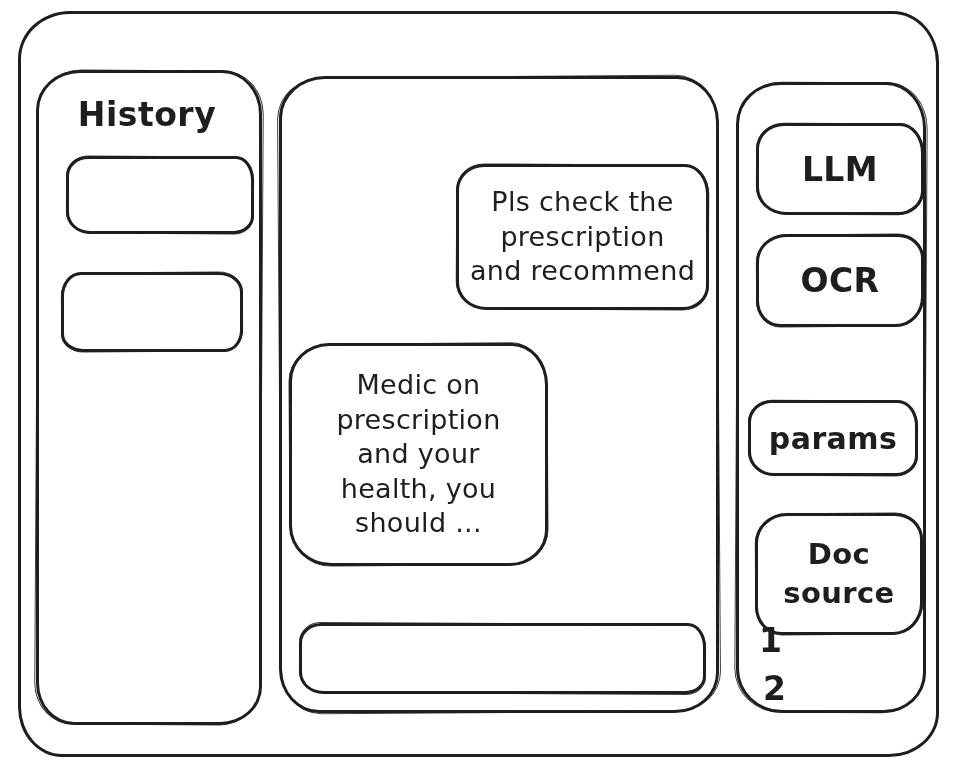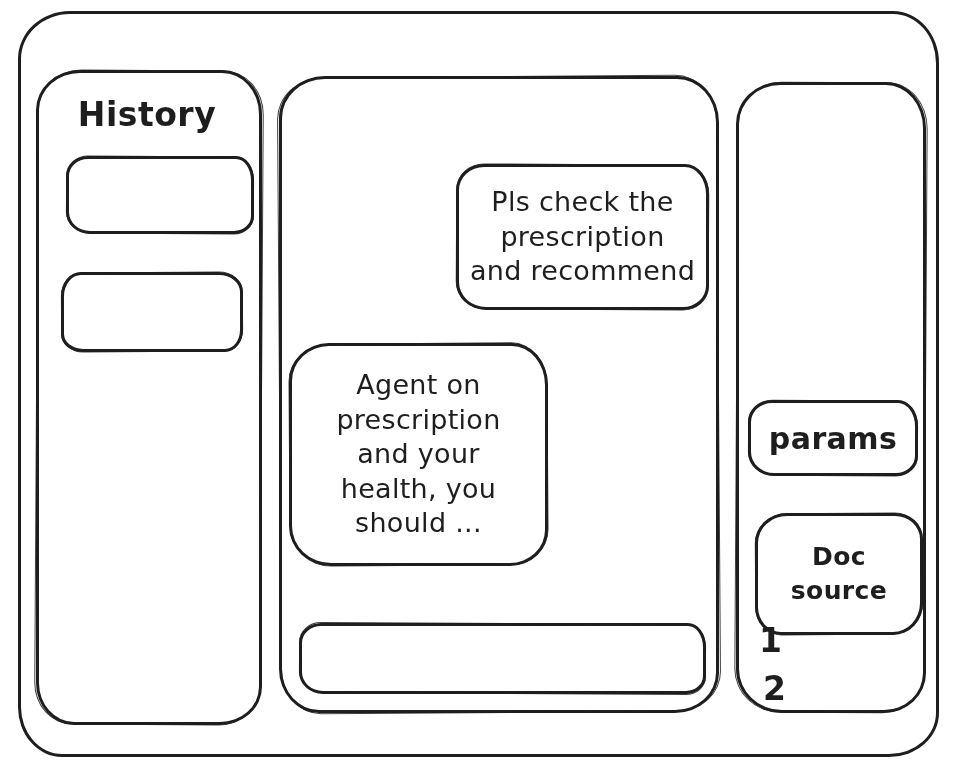--- a/index.html
+++ b/index.html
@@ -145,21 +145,21 @@
   }
   .params-btn {
     left: 9px; top: 315px;
     width: 170px; height: 76px;
     font-size: 30px;
     border-radius: 24px 20px 22px 26px / 22px 26px 20px 24px;
   }
   .doc-source-btn {
     left: 16px; top: 428px;
     width: 168px; height: 122px;
-    font-size: 25px;
+    font-size: 29px;
     line-height: 1.35;
     white-space: pre-line;
     text-align: center;
     border-radius: 32px 28px 30px 26px / 30px 26px 32px 28px;
   }
   .doc-num {
     position: absolute;
     font-size: 33px;
     font-weight: 600;
     cursor: pointer;
@@ -178,32 +178,34 @@
     <div class="sketch rot-n history-item-2"></div>
   </div>
 
   <div class="sketch rot-n chat-panel">
     <div class="sketch bubble user-bubble">
       <span class="bubble-text">Pls check the
 prescription
 and recommend</span>
     </div>
     <div class="sketch rot-n bubble assistant-bubble">
-      <span class="bubble-text">Agent on
+      <span class="bubble-text">Medic on
 prescription
 and your
 health, you
 should ...</span>
     </div>
     <div class="sketch message-input-wrap">
       <input type="text" value="" style="">
     </div>
   </div>
 
   <div class="sketch tools-panel">
+    <button class="sketch tool-btn llm-btn">LLM</button>
+    <button class="sketch rot-n tool-btn ocr-btn">OCR</button>
     <button class="sketch tool-btn params-btn">params</button>
     <button class="sketch rot-n tool-btn doc-source-btn">Doc
 source</button>
     <div class="doc-num doc-num-1">1</div>
     <div class="doc-num doc-num-2">2</div>
   </div>
 
 </div>
 
 </body></html>

